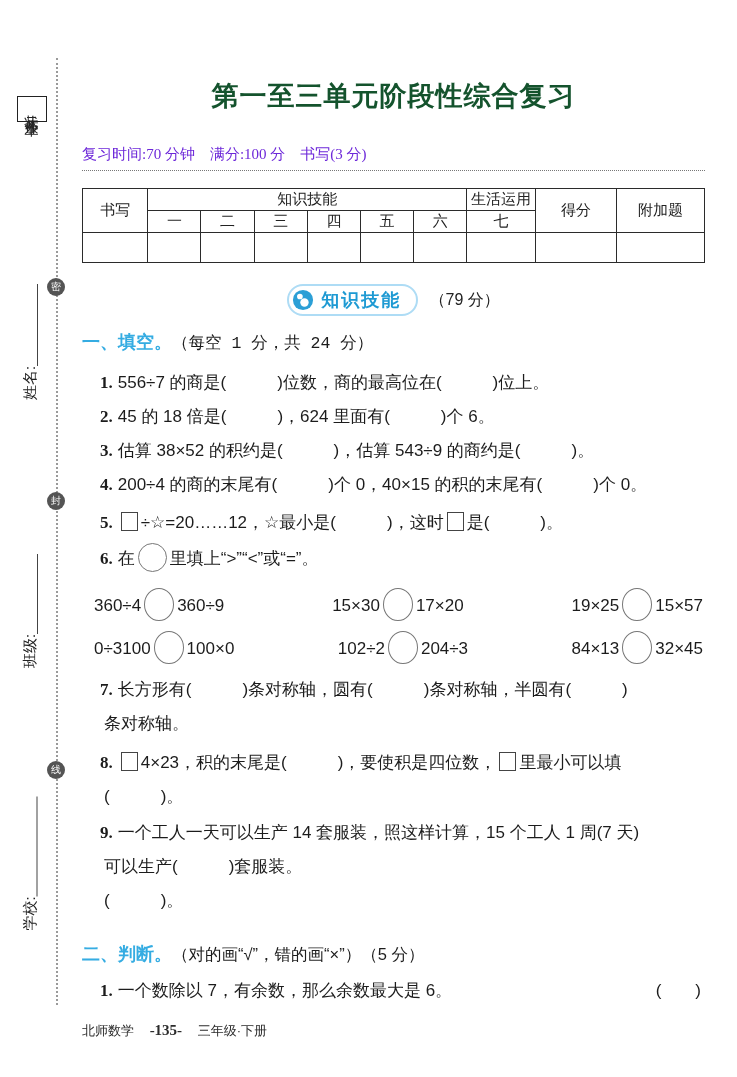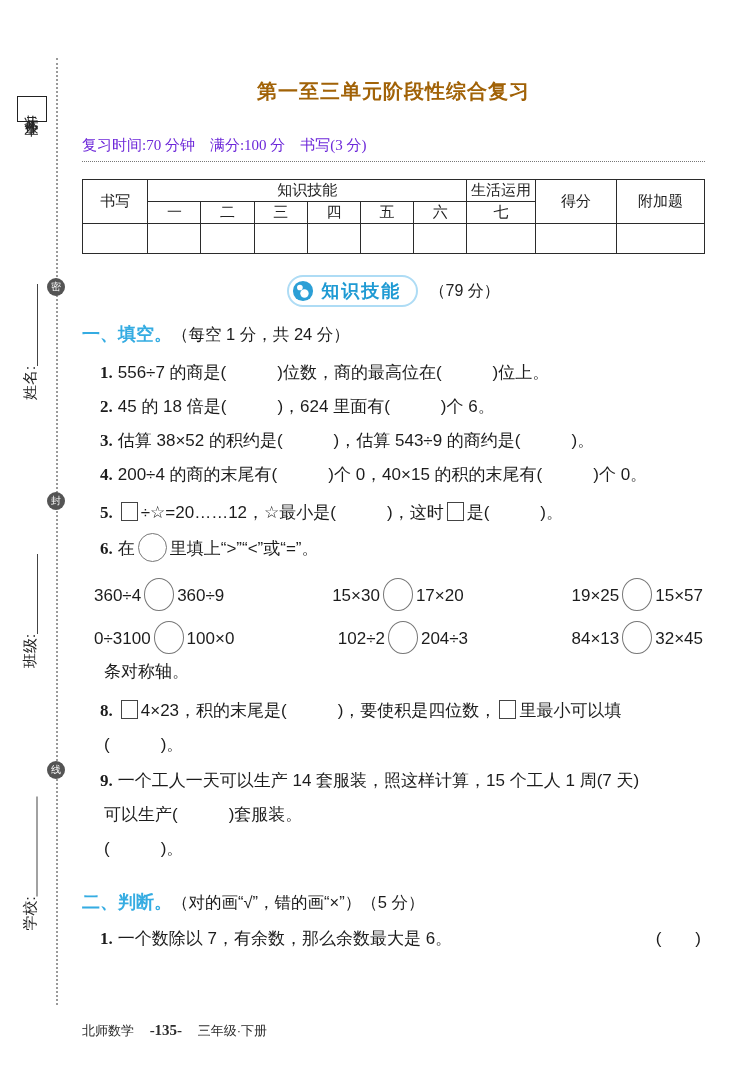--- a/index.html
+++ b/index.html
@@ -25,21 +25,21 @@
   .side-field .fill-line{display:inline-block;border-bottom:1.2px solid #444;height:14px;}
   .sf1{width:140px;left:-40px;top:320px;transform:rotate(-90deg);}
   .sf1 .fill-line{width:82px;}
   .sf2{width:190px;left:-65px;top:563px;transform:rotate(-90deg);}
   .sf2 .fill-line{width:80px;}
   .sf3{width:155px;left:-48px;top:843px;transform:rotate(-90deg);}
   .sf3 .fill-line{width:100px;}
   
   main{position:absolute;left:82px;top:0;width:623px;}
   h1.title{
-    margin:78px 0 0;text-align:center;font-size:20px;font-weight:bold;color:#a16207;
+    margin:78px 0 0;text-align:center;font-size:27px;font-weight:bold;color:#14532d;
     letter-spacing:1px;font-family:"Liberation Serif","DejaVu Serif",serif;
   }
   .meta{
     margin-top:31px;font-size:15px;color:#6d28d9;
     font-family:"Liberation Serif","DejaVu Serif",serif;
   }
   .dotted-hr{border-top:1.5px dotted #777;margin-top:6px;}
   
   table.score{width:100%;border-collapse:collapse;margin-top:17px;table-layout:fixed;}
   table.score{border:1.5px solid #2b2b2b;}
@@ -48,21 +48,21 @@
   
   .badge-row{margin-top:21px;text-align:center;height:32px;}
   .badge{display:inline-flex;align-items:center;gap:7px;border:2px solid #aedcf5;border-radius:16px;padding:2px 15px 2px 3px;background:#fff;vertical-align:middle;}
   .badge-label{color:#1e9ad3;font-weight:bold;font-size:18px;letter-spacing:2px;}
   .badge-icon{width:22px;height:22px;display:block;}
   .badge-points{font-size:16px;color:#222;margin-left:7px;vertical-align:middle;}
   
   .sec-head{font-size:18px;line-height:24px;white-space:nowrap;}
   .sec-title{color:#35ace2;font-weight:bold;}
   .sec-note{font-size:16.5px;color:#1c1c1c;}
-  .s1{margin-top:15px;}
+  .s1{margin-top:15px;font-family:Liberation Mono, monospace;}
   .s2{margin-top:24px;}
   .q{font-size:17px;line-height:34px;padding-left:18px;white-space:nowrap;color:#1c1c1c;}
   .cont{padding-left:22px;}
   .qn{font-family:"Liberation Serif","DejaVu Serif",serif;font-weight:bold;margin-right:5px;}
   .box{display:inline-block;width:15px;height:17px;border:1.2px solid #444;vertical-align:-3px;margin:0 3px;background:#fff;}
   .circle{display:inline-block;width:28px;height:31px;border:1px solid #777;border-radius:50%;vertical-align:-10px;margin:0 3px;}
   .circle.sm{width:27px;height:27px;vertical-align:-8px;}
   .cmp-row{display:flex;justify-content:space-between;align-items:center;font-size:17px;height:36px;padding:0 2px 0 12px;}
   .cmp-row.r1{margin-top:10px;}
   .cmp-row.r2{margin-top:7px;}
@@ -182,20 +182,23 @@
   <div class="cmp-row r1">
     <span><span>360÷4</span><span class="circle"></span><span>360÷9</span></span>
     <span><span>15×30</span><span class="circle"></span><span>17×20</span></span>
     <span><span>19×25</span><span class="circle"></span><span>15×57</span></span>
   </div>
   <div class="cmp-row r2">
     <span><span>0÷3100</span><span class="circle"></span><span>100×0</span></span>
     <span><span>102÷2</span><span class="circle"></span><span>204÷3</span></span>
     <span><span>84×13</span><span class="circle"></span><span>32×45</span></span>
   </div>
+  <div class="q mt8">
+    <b class="qn">7.</b><span>长方形有(　　　)条对称轴，圆有(　　　)条对称轴，半圆有(　　　)</span>
+  </div>
   <div class="q cont">
     <span>条对称轴。</span>
   </div>
   <div class="q mt5">
     <b class="qn">8.</b><span class="box"></span><span>4×23，积的末尾是(　　　)，要使积是四位数，</span><span class="box"></span><span>里最小可以填</span>
   </div>
   <div class="q cont">
     <span>(　　　)。</span>
   </div>
   <div class="q mt2">

